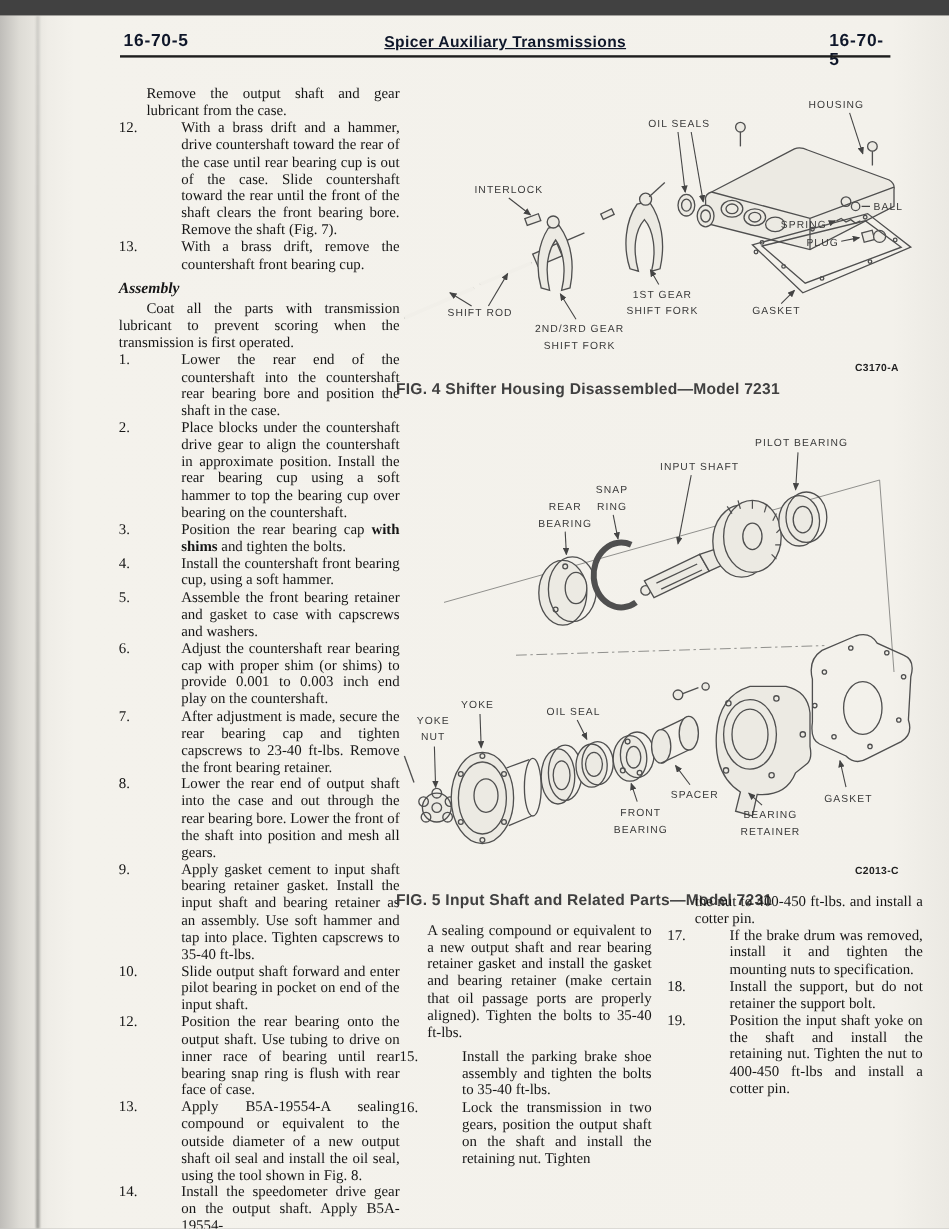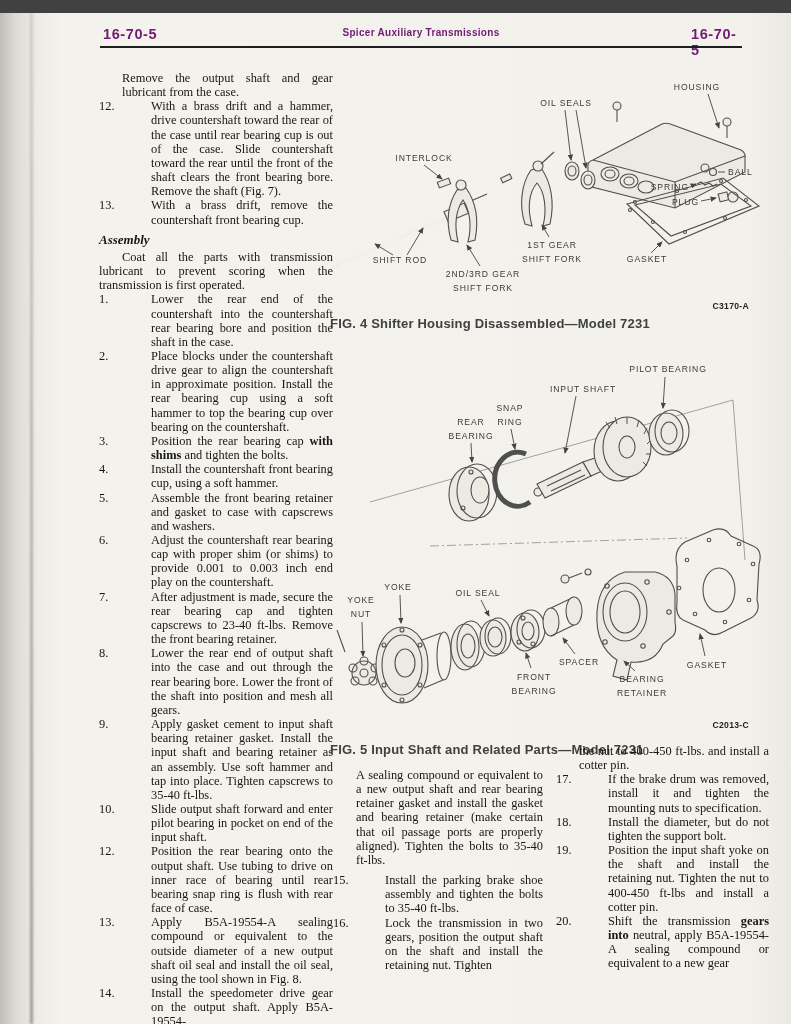--- a/index.html
+++ b/index.html
@@ -3,23 +3,23 @@
 <meta charset="utf-8">
 <style>
   html,body{margin:0;padding:0;}
   .page{position:relative;width:791px;height:1024px;background:#aeaca8;overflow:hidden;
         font-family:"Liberation Serif",serif;color:#161616;}
   .topbar{position:absolute;top:0;left:0;width:791px;height:13px;background:#414141;}
   .paper{position:absolute;left:0;top:13px;width:791px;height:1011px;
          background:linear-gradient(90deg,#bfbdb9 0px,#dddbd5 16px,#efede7 40px,#f4f2ec 62px,#f3f1eb 94%,#ebe9e3 100%);}
   .crease{position:absolute;left:30px;top:13px;width:3px;height:1011px;
           background:linear-gradient(180deg,rgba(95,95,92,.18),rgba(55,55,52,.42));filter:blur(1px);}
-  .hdr{position:absolute;font-family:"Liberation Sans",sans-serif;color:#701a75;}
+  .hdr{position:absolute;font-family:"Liberation Sans",sans-serif;color:#0f172a;}
   .hdr-code{font-weight:bold;font-size:14.5px;letter-spacing:.6px;}
-  .hdr-title{font-weight:600;font-size:10px;letter-spacing:.3px;}
+  .hdr-title{font-weight:600;font-size:13px;letter-spacing:.3px;text-decoration:underline;}
   .rule{position:absolute;left:100px;top:46px;width:642px;height:2px;background:#1e1e1e;}
   .col{position:absolute;font-size:12.4px;line-height:14.15px;text-align:justify;}
   .col-left{left:99px;top:71px;width:234px;}
   .col-mid{left:333px;top:768px;width:210px;}
   .col-right{left:556px;top:744px;width:213px;}
   .para-cont{margin-left:23px;}
   .para-indent{text-indent:23px;}
   .assembly-h{font-style:italic;font-weight:bold;font-size:13px;margin:6px 0 3px 0;text-align:left;}
   .li{display:flex;}
   .li .num{flex:0 0 23px;}
@@ -401,25 +401,21 @@
 
   <div class="col col-right">
     <div class="para-cont">the nut to 400-450 ft-lbs. and install a cotter pin.</div>
     <div>
         <div class="li">
           <span class="num">17.</span>
           <span class="txt"><span>If the brake drum was removed, install it and tighten the mounting nuts to specification.</span></span>
         </div>
         <div class="li">
           <span class="num">18.</span>
-          <span class="txt"><span>Install the diameter, but do not tighten the support bolt.</span></span>
+          <span class="txt"><span>Install the support, but do not retainer the support bolt.</span></span>
         </div>
         <div class="li">
           <span class="num">19.</span>
           <span class="txt"><span>Position the input shaft yoke on the shaft and install the retaining nut. Tighten the nut to 400-450 ft-lbs and install a cotter pin.</span></span>
-        </div>
-        <div class="li">
-          <span class="num">20.</span>
-          <span class="txt"><span>Shift the transmission </span><b>gears into</b><span> neutral, apply B5A-19554-A sealing compound or equivalent to a new gear</span></span>
         </div>
       </div>
   </div>
 </div>
 
 </body></html>

